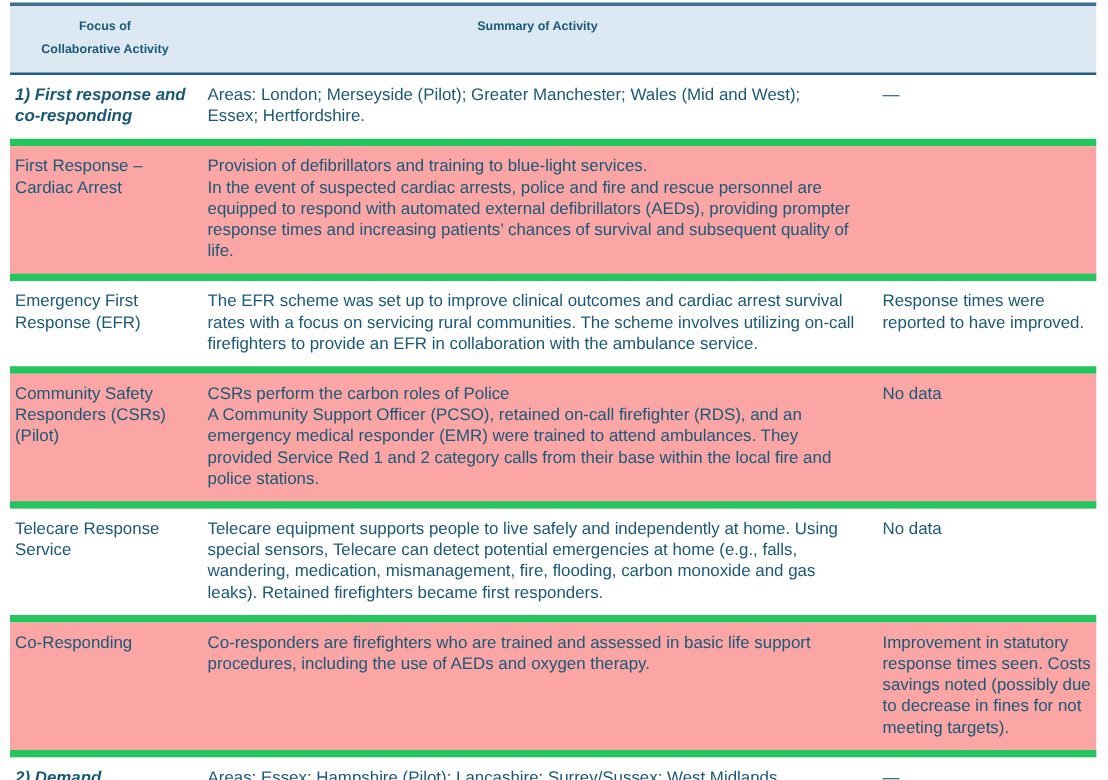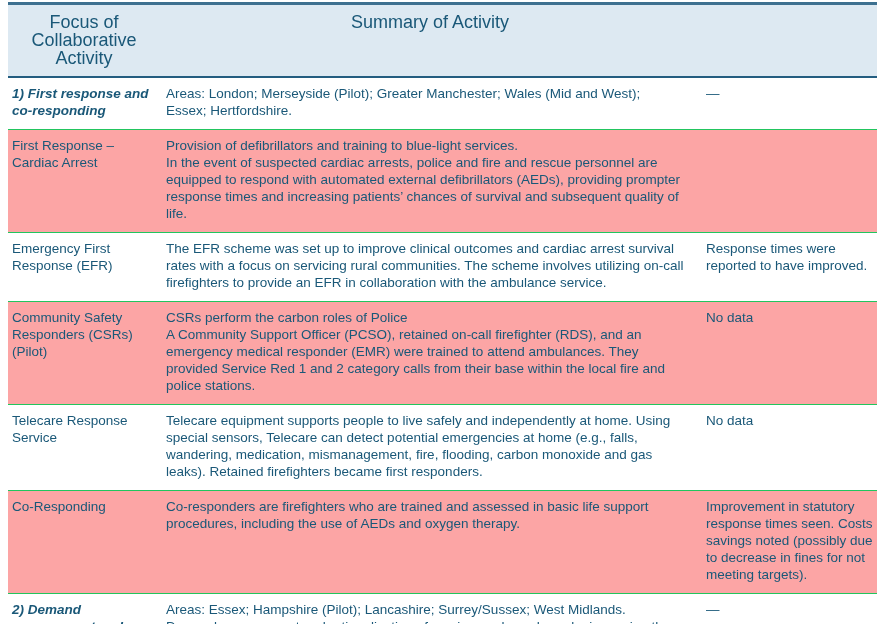--- a/index.html
+++ b/index.html
@@ -16,32 +16,32 @@
     border-top: 3px solid #3d7090;
   }
   .grid-row {
     display: grid;
     grid-template-columns: 152px 540px 177px;
     width: 100%;
   }
   .header-row {
     background: #dde9f2;
     border-bottom: 2px solid #235d80;
-    font-weight: normal;
-    font-size: 18px;
+    font-weight: bold;
+    font-size: 10px;
     line-height: 18px;
   }
   .header-cell {
     padding: 8px 4px 9px 4px;
     text-align: center;
     white-space: pre-line;
   }
   .body-row { background: #ffffff; }
   .body-row.shaded { background: #fca5a5; }
-  .body-row { border-bottom: 1px solid #22c55e; }
+  .body-row { border-bottom: 6px solid #22c55e; }
   .cell {
     font-size: 13.5px;
     line-height: 17px;
     padding: 7px 8px 10px 4px;
     vertical-align: top;
   }
   .focus-cell { padding-left: 4px; padding-right: 10px; }
   .focus-cell.emph { font-weight: bold; font-style: italic; }
   .summary-cell { padding-left: 6px; padding-right: 16px; }
   .outcome-cell { padding-left: 6px; padding-right: 4px; }

